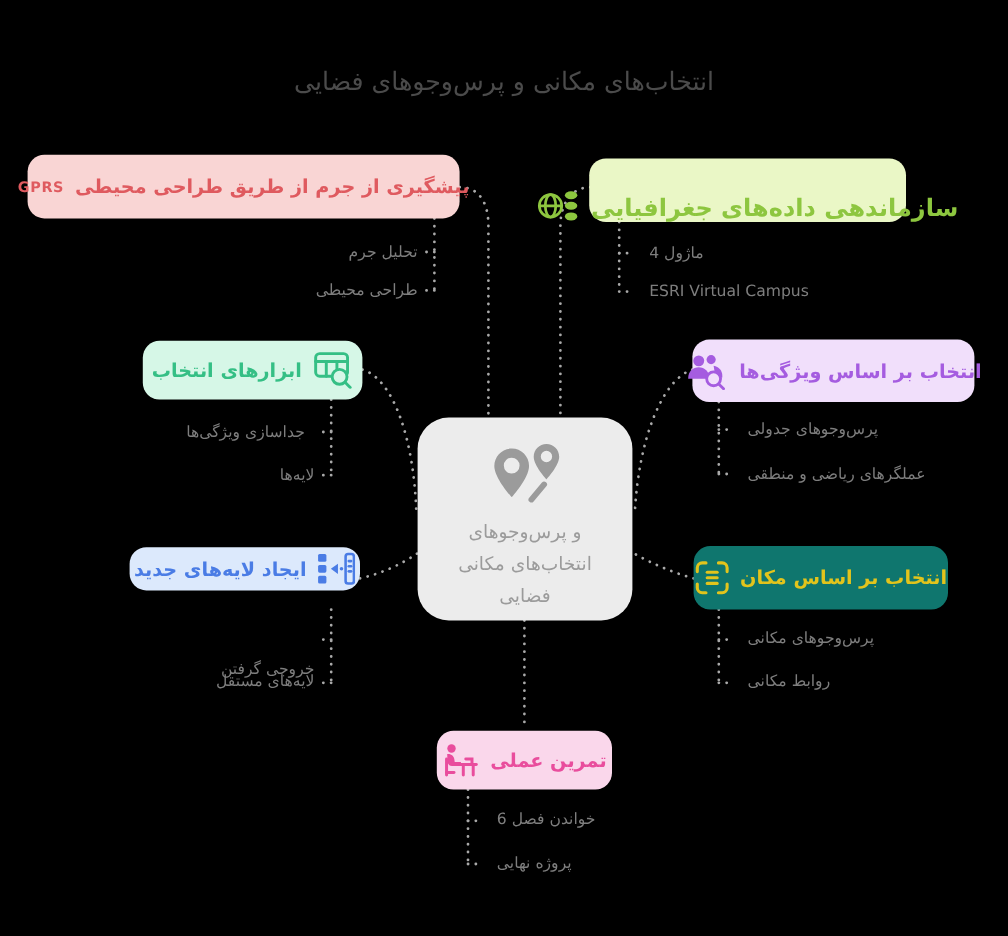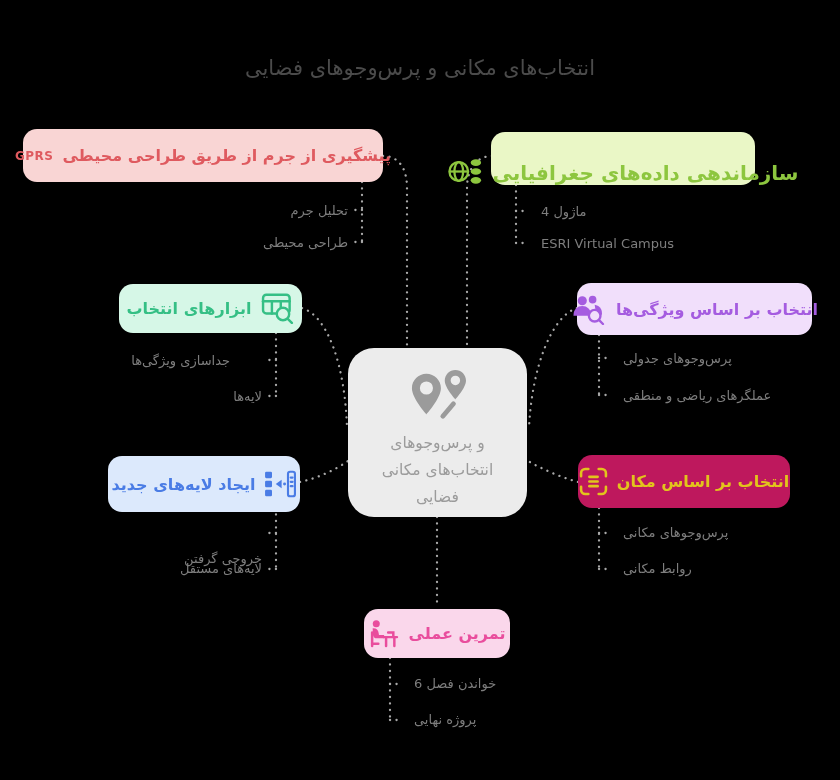--- a/index.html
+++ b/index.html
@@ -16,22 +16,22 @@
   .pill{
     position:absolute;display:flex;align-items:center;justify-content:center;gap:9px;
     border-radius:14px;font-weight:bold;white-space:nowrap;cursor:pointer;
   }
   .pill svg{flex:0 0 auto;display:block;}
   .b-crime  {left:23px; top:129px;width:360px;height:53px;background:#f9d5d4;--pill-bg:#f9d5d4;color:#df5a5f;font-size:16px;}
   .b-crime .suffix{font-weight:800;font-size:12px;letter-spacing:.5px;}
   .b-geodata{left:491px;top:132px;width:264px;height:53px;background:#eaf7c6;--pill-bg:#eaf7c6;color:#8dc63f;font-size:20px;align-items:flex-end;}
   .b-tools  {left:119px;top:284px;width:183px;height:49px;background:#d6f7e7;--pill-bg:#d6f7e7;color:#35bf85;font-size:16px;}
   .b-attr   {left:577px;top:283px;width:235px;height:52px;background:#f1dffb;--pill-bg:#f1dffb;color:#a55ce0;font-size:16px;}
-  .b-layers {left:108px;top:456px;width:192px;height:56px;background:#dce9fc;--pill-bg:#dce9fc;color:#4a7ce5;font-size:16px;}
-  .b-loc    {left:578px;top:455px;width:212px;height:53px;background:#be185d;--pill-bg:#fcf4bd;color:#e2c41c;font-size:16px;}
+  .b-layers {left:108px;top:456px;width:192px;height:36px;background:#dce9fc;--pill-bg:#dce9fc;color:#4a7ce5;font-size:16px;}
+  .b-loc    {left:578px;top:455px;width:212px;height:53px;background:#0f766e;--pill-bg:#fcf4bd;color:#e2c41c;font-size:16px;}
   .b-prac   {left:364px;top:609px;width:146px;height:49px;background:#fad7eb;--pill-bg:#fad7eb;color:#e94d9d;font-size:16px;}
   .central{
     position:absolute;left:348px;top:348px;width:179px;height:169px;border-radius:26px;
     background:#ececec;color:#9b9b9b;display:flex;flex-direction:column;align-items:center;
     padding-top:20px;box-sizing:border-box;cursor:pointer;
   }
   .central .lines{margin-top:6px;text-align:center;font-size:15.5px;line-height:1.75;}
   .sub{
     position:absolute;font-size:13px;color:#7e7e7e;white-space:nowrap;line-height:17px;
   }
@@ -126,21 +126,21 @@
         <rect x="1.5" y="1.5" width="24" height="17" rx="3"></rect>
         <path d="M1.5,7.5 h24"></path>
         <path d="M9.5,7.5 v11"></path>
         <path d="M17.5,7.5 v6"></path>
         <circle cx="19.5" cy="19" r="5.6" style="fill:var(--pill-bg)"></circle>
         <path d="M23.8,23.3 L27.5,27"></path>
       </g>
     </svg>
     <span>ابزارهای انتخاب</span>
   </div>
-  <div class="sub" style="right:610px;top:352px;">جداسازی ویژگی‌ها</div>
+  <div class="sub" style="right:586px;top:352px;">جداسازی ویژگی‌ها</div>
   <div class="sub" style="right:578px;top:388px;">لایه‌ها</div>
 
   <div class="pill b-attr">
     <span>انتخاب بر اساس ویژگی‌ها</span>
     <svg width="36" height="31" viewBox="0 0 32 30">
       <g fill="currentColor">
         <circle cx="9.5" cy="6.5" r="4.4"></circle>
         <path d="M1,20.5 c0,-5.5 3.8,-8.8 8.5,-8.8 s8.5,3.3 8.5,8.8 v0.5 H1 z"></path>
         <circle cx="19.5" cy="5.5" r="3.7"></circle>
         <path d="M21.5,10.5 c4.3,0.7 7,4 7,8 v1.5 h-5.5 z"></path>

